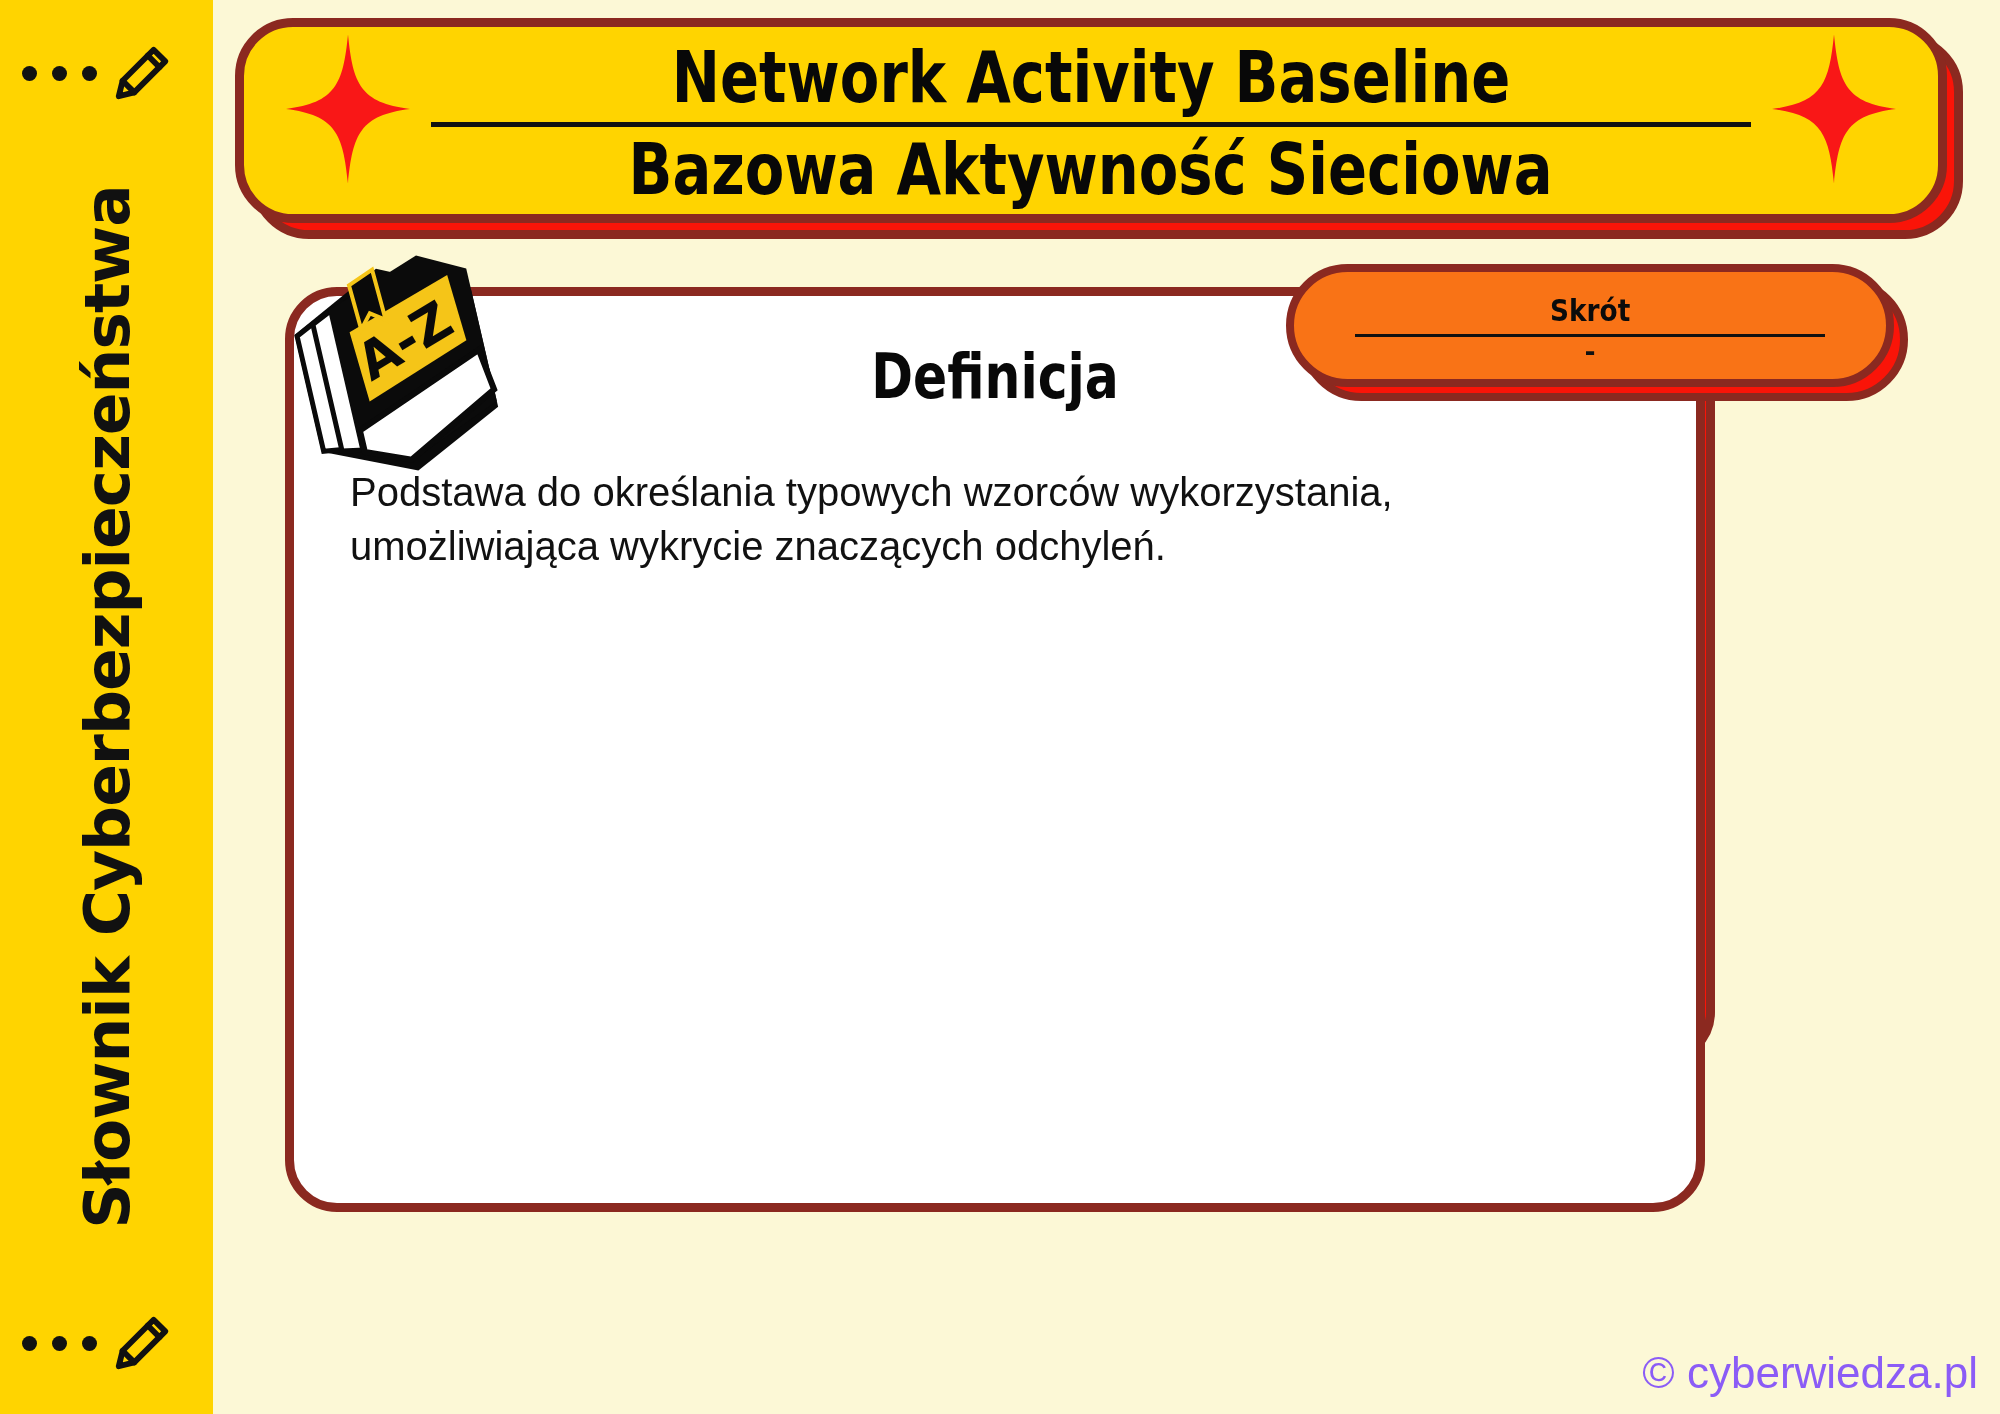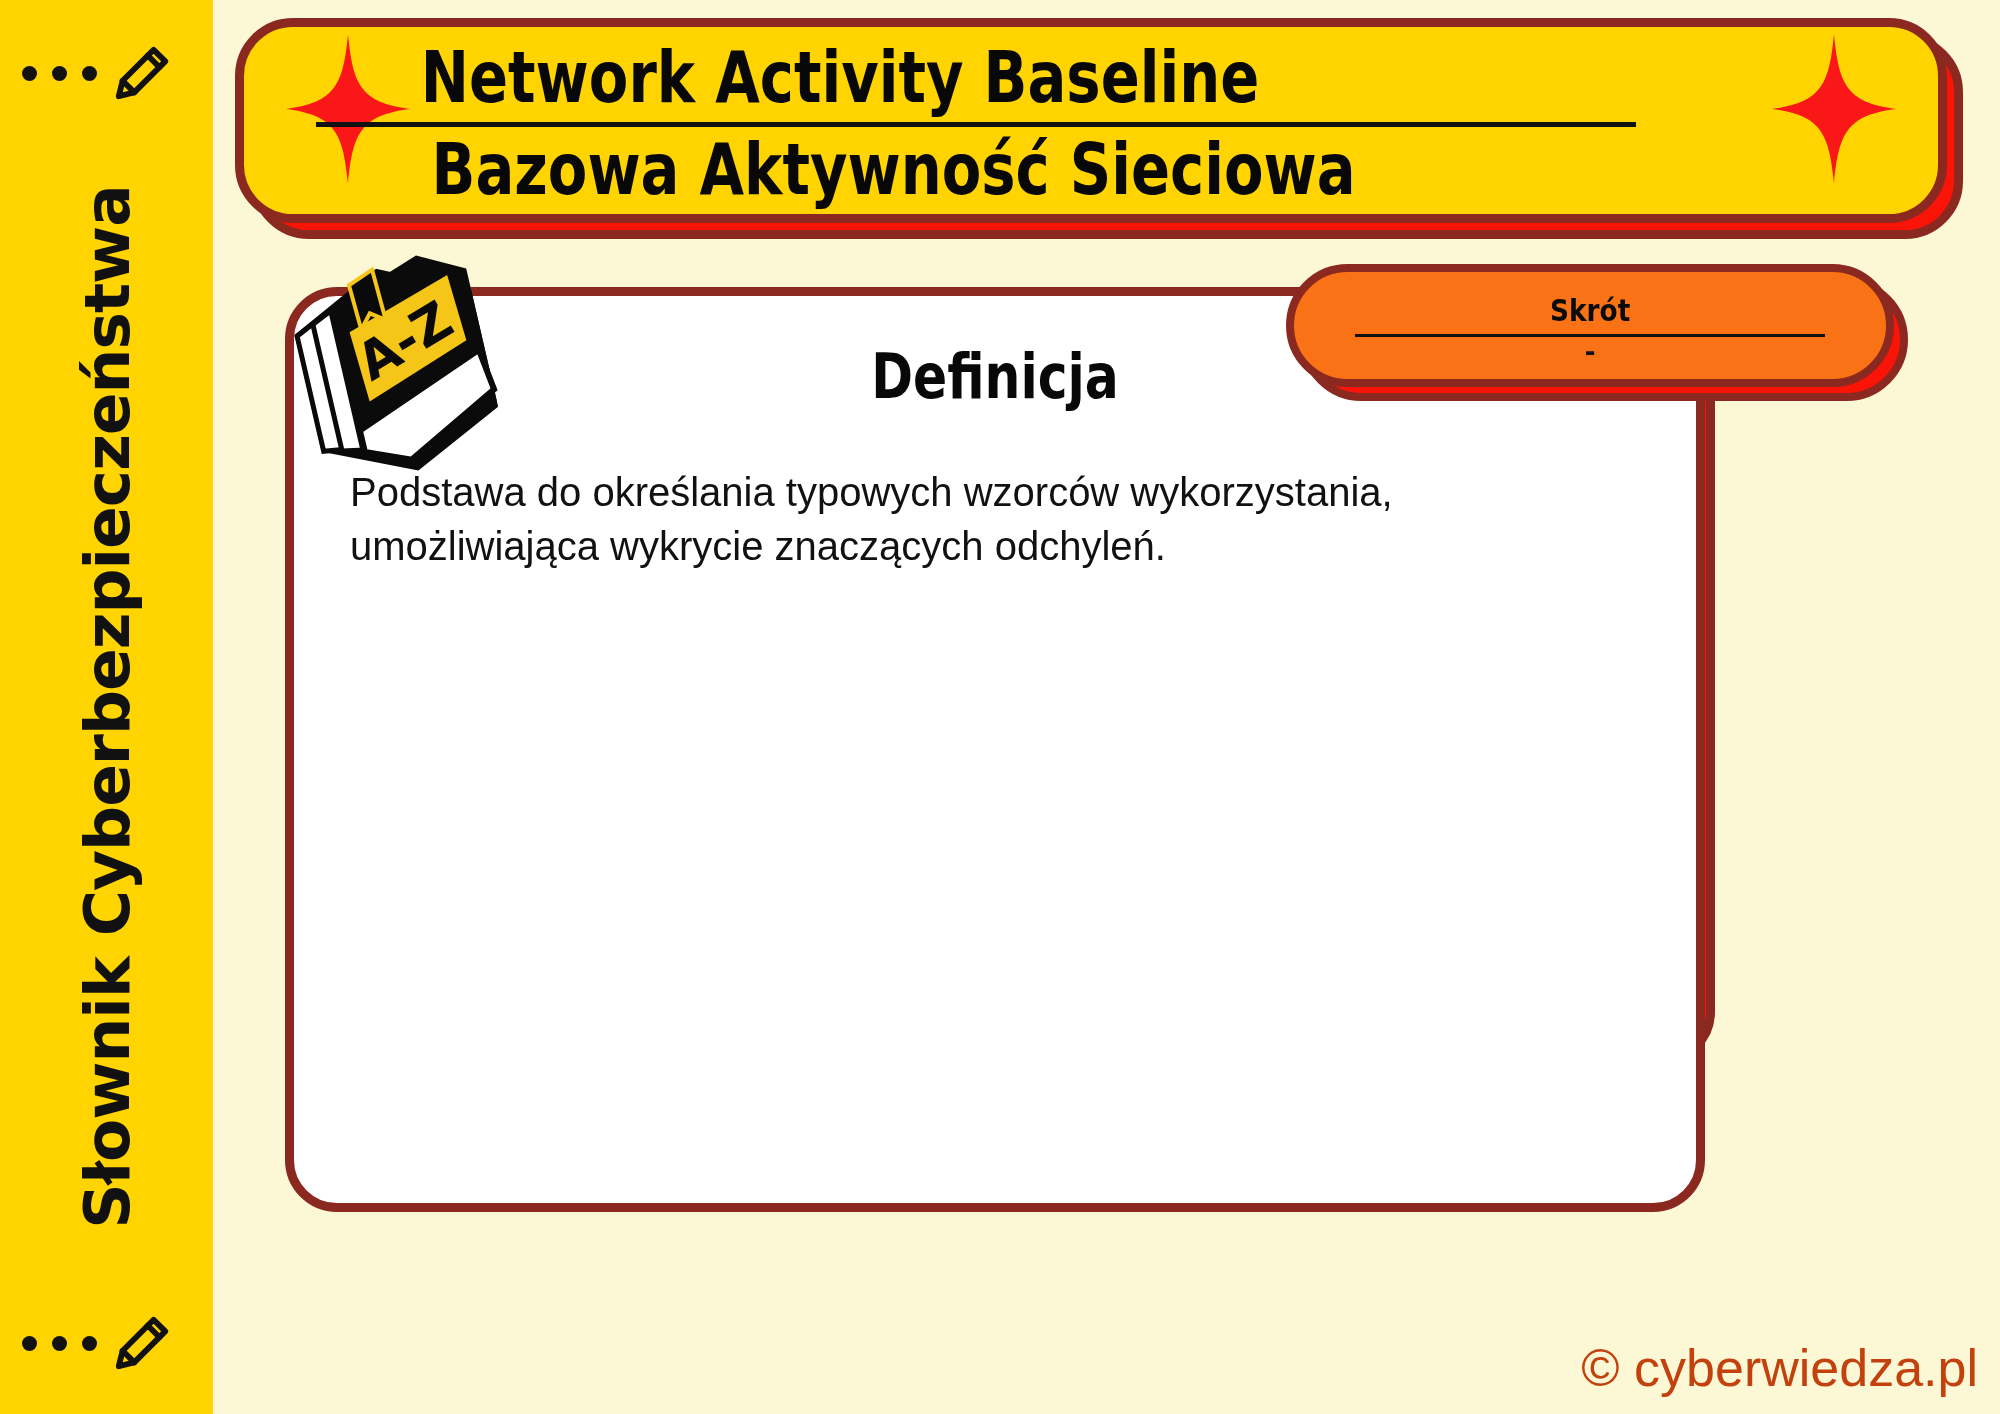--- a/index.html
+++ b/index.html
@@ -94,23 +94,23 @@
     display: flex;
     align-items: center;
     justify-content: center;
   }
   #header-inner {
     position: relative;
     width: 100%;
     height: 100%;
     display: flex;
     flex-direction: column;
-    align-items: flex-start;
+    align-items: center;
     justify-content: center;
-    padding: 6px 120px 0 72px;
+    padding: 6px 120px 0 120px;
   }
   .title-en, .title-pl {
     font-family: "DejaVu Sans", sans-serif;
     font-weight: 700;
     color: #080808;
     text-align: center;
     line-height: 1.02;
     white-space: nowrap;
     transform: scaleX(0.80);
     transform-origin: center center;
@@ -218,22 +218,22 @@
     z-index: 9;
     transform: rotate(-13deg);
   }
 
   
   #footer-credit {
     position: absolute;
     right: 22px;
     bottom: 16px;
     font-family: "Liberation Sans", sans-serif;
-    font-size: 52px;
-    color: #c2410c;
+    font-size: 44px;
+    color: #8b5cf6;
     white-space: nowrap;
   }
 </style>
 </head>
 <body>
 
 <div id="sidebar">
 
   <div class="pencil-cluster top">
     <div class="dots">

